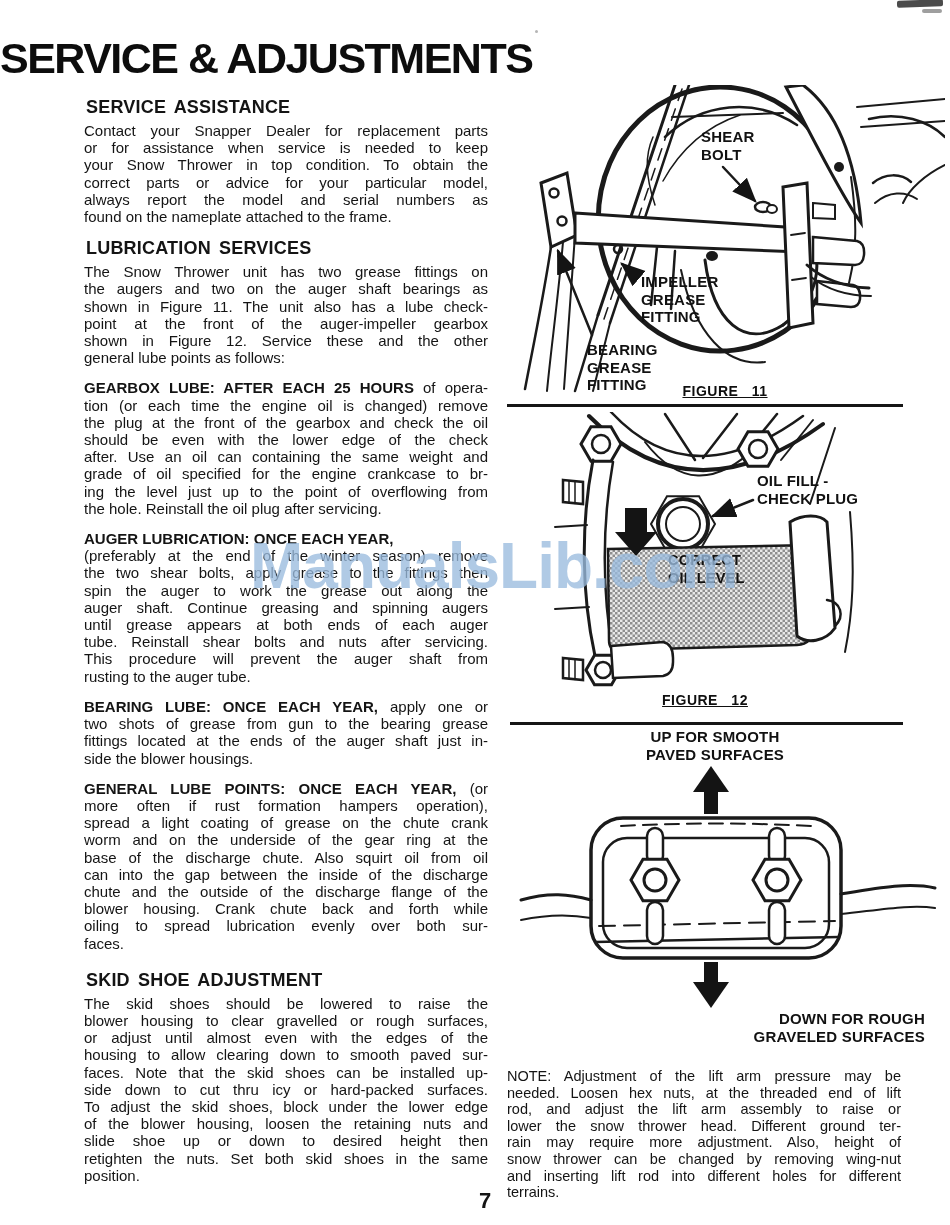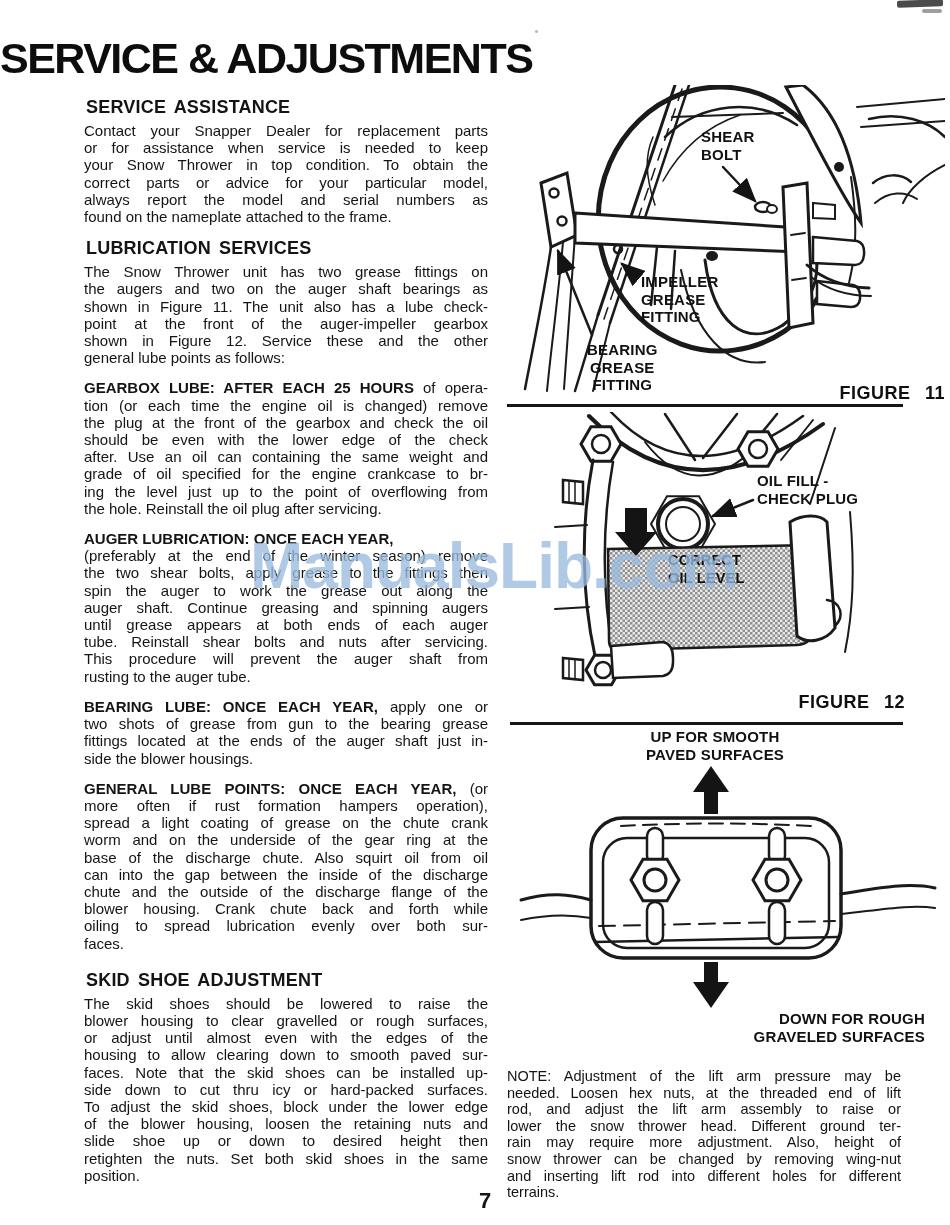--- a/index.html
+++ b/index.html
@@ -28,22 +28,22 @@
   .tline{text-align:justify;text-align-last:justify;white-space:normal;}
   .tline.last{text-align-last:left;}
   
   .figbox{position:absolute;}
   .figbox svg{position:absolute;left:0;top:0;}
   .flabel{
     position:absolute;font-weight:bold;font-size:15px;line-height:17.5px;
     white-space:pre-line;color:#111;letter-spacing:.2px;
   }
   .fig-caption{
-    position:absolute;left:0;font-weight:bold;font-size:18px;letter-spacing:.5px;
-    word-spacing:9px;text-align:right;color:#0f0f0f;
+    position:absolute;left:0;font-weight:bold;font-size:14px;letter-spacing:.5px;
+    word-spacing:9px;text-align:center;color:#0f0f0f;text-decoration:underline;
   }
   .hdivider{position:absolute;height:0;border-top:3px solid #161616;}
   .note{position:absolute;left:507px;top:1056px;width:394px;font-size:14.5px;line-height:16.6px;margin-top:12px;}
   .page-number{position:absolute;left:479px;top:1188px;font-size:22px;font-weight:bold;}
   
   .watermark{
     position:absolute;left:250px;top:534px;z-index:40;pointer-events:none;
     font-size:64px;font-weight:bold;letter-spacing:-1px;line-height:1;
     color:rgba(154,187,222,0.78);
   }
@@ -201,21 +201,21 @@
         <path d="M218,82 L250,116" stroke-width="2.5" marker-end="url(#ah11)"></path>
         <path d="M131,191 L117,179" stroke-width="2.5" marker-end="url(#ah11)"></path>
         <path d="M87,250 L53,166" stroke-width="2.5" marker-end="url(#ah11)"></path>
       </g>
     </svg>
     <div class="flabel" style="left:196px;top:43px;">SHEAR
 BOLT</div>
     <div class="flabel" style="left:136px;top:188px;">IMPELLER
 GREASE
 FITTING</div>
-    <div class="flabel" style="left:82px;top:256px;text-align:center;">BEARING
+    <div class="flabel" style="left:82px;top:256px;">BEARING
 GREASE
 FITTING</div>
     <div class="fig-caption" style="top:298px;width:440px;">FIGURE 11</div>
   </div>
 
   <div class="hdivider" style="left:507px;top:404px;width:396px;"></div>
 
   <div class="figbox" style="left:505px;top:412px;width:440px;height:302px;">
     <svg viewBox="0 0 440 278" width="440" height="278">
       <defs>

